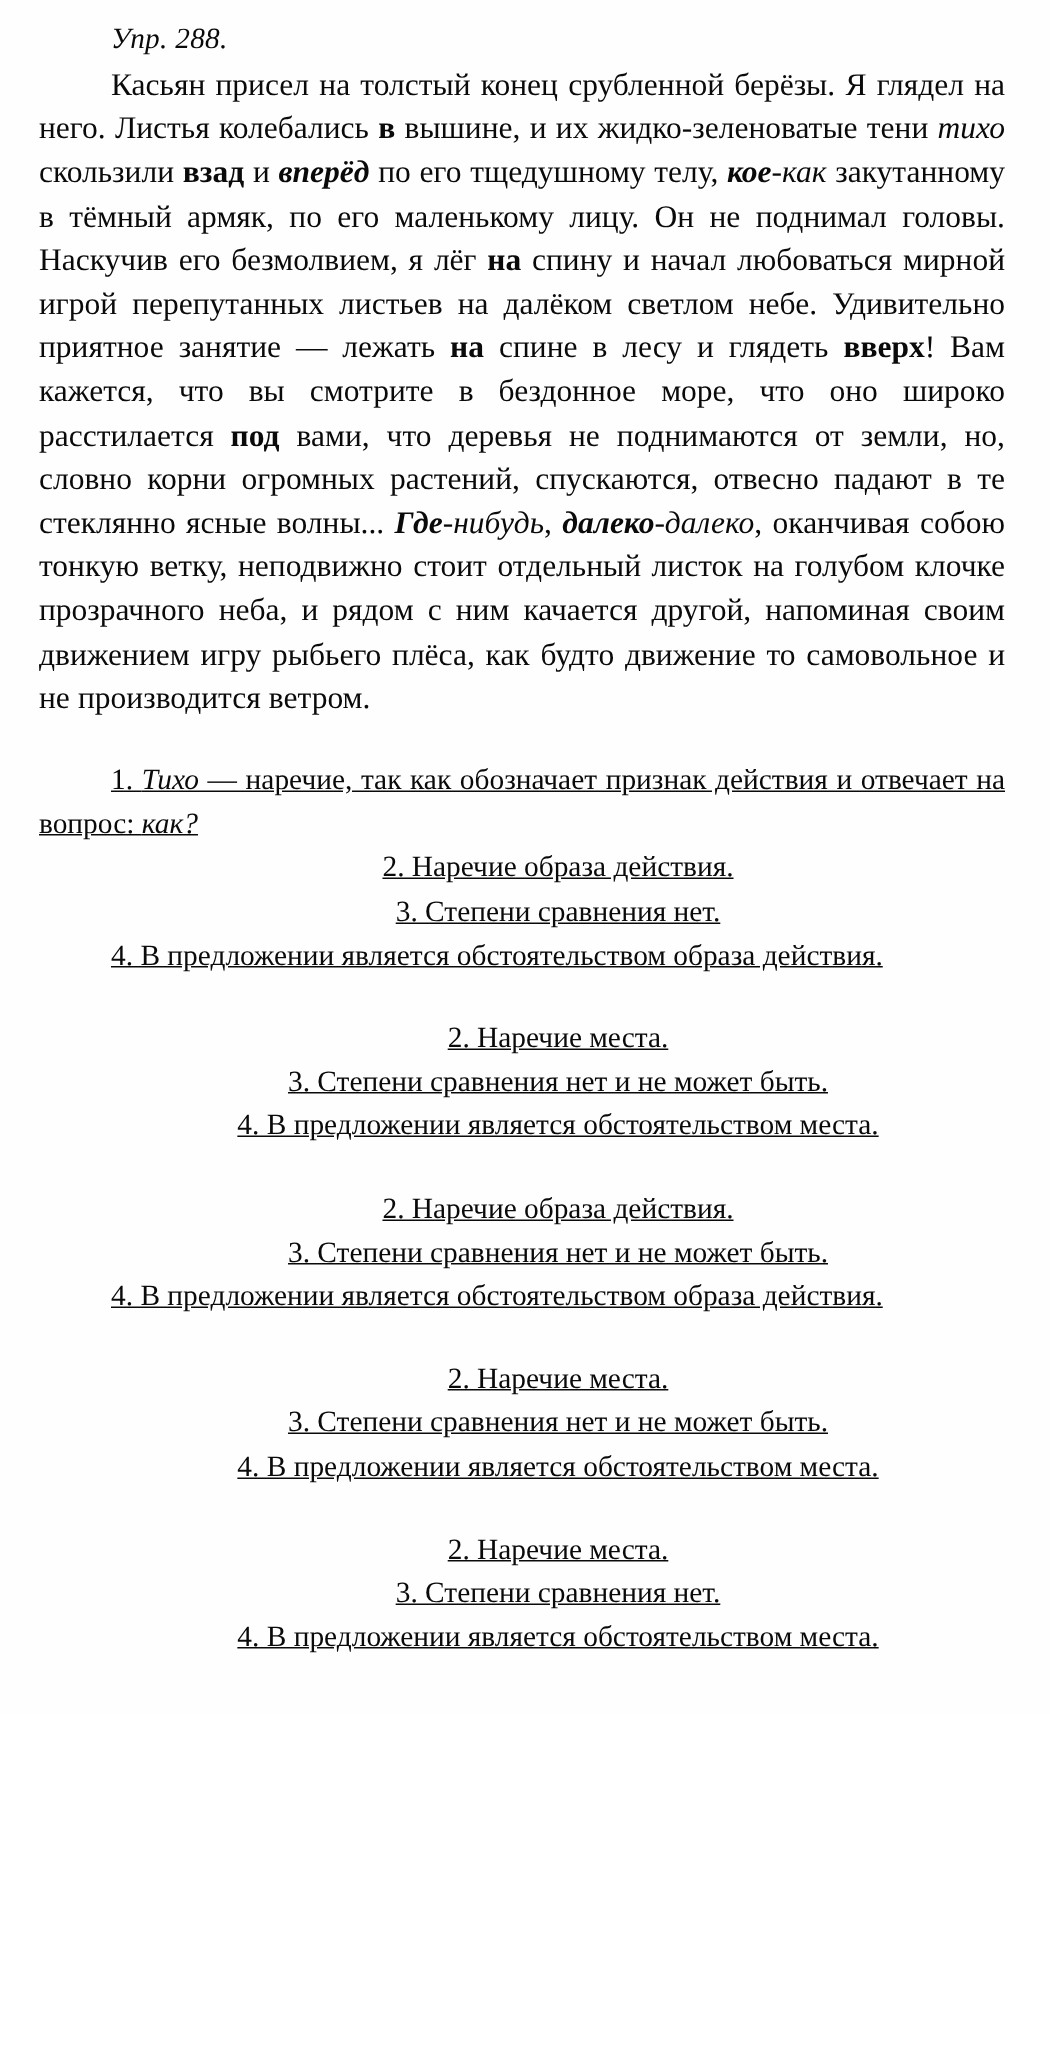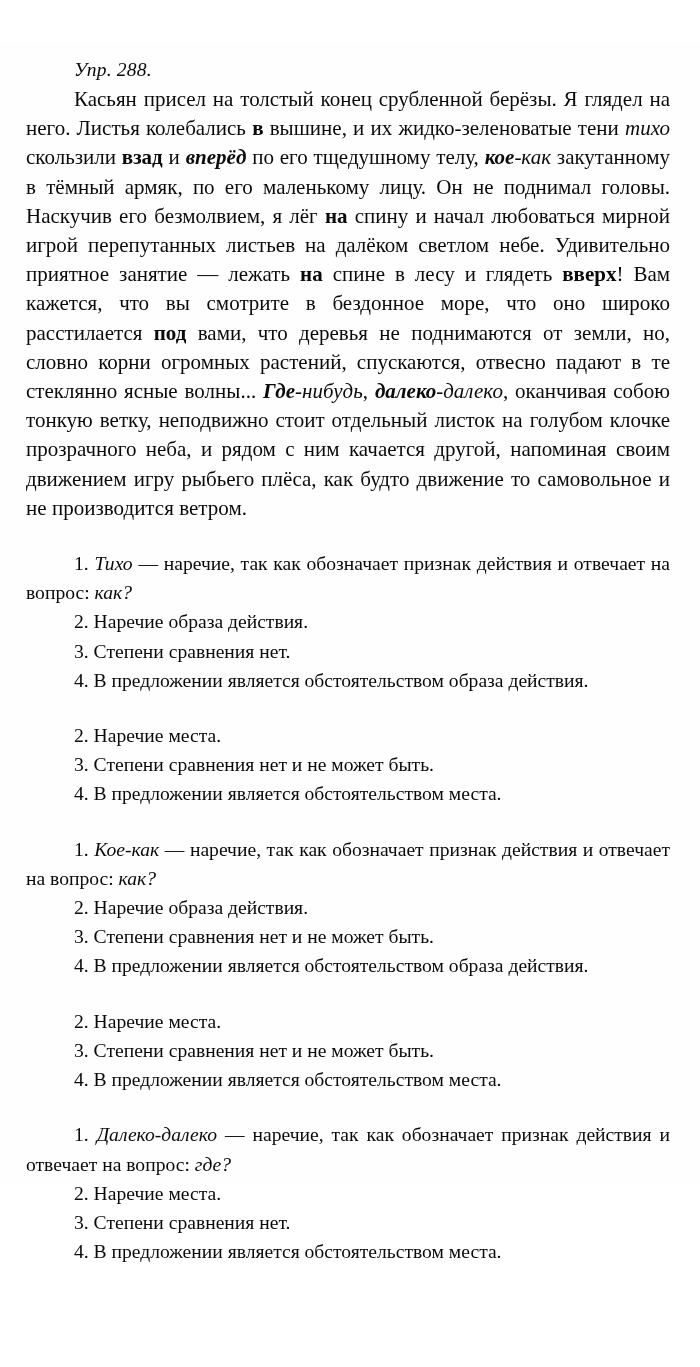--- a/index.html
+++ b/index.html
@@ -14,21 +14,20 @@
     font-family: "Liberation Serif", "DejaVu Serif", serif;
     color: #0a0a0a;
   }
   .page {
     width: 700px;
     height: 1142px;
     box-sizing: border-box;
     padding: 14px 30px 0 26px;
     background: #fefefe;
     position: relative;
-    margin-top: 43px;
   }
   .ex-title {
     font-style: italic;
     font-weight: 400;
     font-size: 19.5px;
     line-height: 26px;
     margin: 0 0 2px 0;
     padding-left: 48px;
     letter-spacing: 0.2px;
   }
@@ -42,24 +41,24 @@
     word-spacing: 0.2px;
   }
   p.item {
     margin: 0;
     font-size: 19.6px;
     line-height: 29.2px;
     text-align: justify;
     text-indent: 48px;
   }
   p.item.short {
-    text-align: left;
+    text-align: center;
   }
   .gap-big { height: 26px; }
-  .block { margin-bottom: 0; }
+  .block { margin-bottom: 0; text-decoration: underline; }
 </style>
 </head>
 <body>
 
 <div class="page">
 
   <div class="ex-title">Упр. 288.</div>
 
   <p class="body-par"><span>Касьян присел на толстый конец срубленной берёзы. Я глядел на него. Листья колебались </span><span style="font-weight: 700;">в</span><span> вышине, и их жидко-зеленоватые тени </span><span style="font-style: italic;">тихо</span><span> скользили </span><span style="font-weight: 700;">взад</span><span> и </span><span style="font-weight: 700; font-style: italic;">вперёд</span><span> по его тщедушному телу, </span><span style="font-weight: 700; font-style: italic;">кое</span><span style="font-style: italic;">-как</span><span> закутанному в тёмный армяк, по его маленькому лицу. Он не поднимал головы. Наскучив его безмолвием, я лёг </span><span style="font-weight: 700;">на</span><span> спину и начал любоваться мирной игрой перепутанных листьев на далёком светлом небе. Удивительно приятное занятие — лежать </span><span style="font-weight: 700;">на</span><span> спине в лесу и глядеть </span><span style="font-weight: 700;">вверх</span><span>! Вам кажется, что вы смотрите в бездонное море, что оно широко расстилается </span><span style="font-weight: 700;">под</span><span> вами, что деревья не поднимаются от земли, но, словно корни огромных растений, спускаются, отвесно падают в те стеклянно ясные волны... </span><span style="font-weight: 700; font-style: italic;">Где</span><span style="font-style: italic;">-нибудь</span><span>, </span><span style="font-weight: 700; font-style: italic;">далеко</span><span style="font-style: italic;">-далеко</span><span>, оканчивая собою тонкую ветку, неподвижно стоит отдельный листок на голубом клочке прозрачного неба, и рядом с ним качается другой, напоминая своим движением игру рыбьего плёса, как будто движение то самовольное и не производится ветром.</span></p>
 
@@ -74,34 +73,32 @@
   <div class="gap-big"></div>
 
   <div class="block">
       <p class="item short"><span>2. Наречие места.</span></p>
       <p class="item short"><span>3. Степени сравнения нет и не может быть.</span></p>
       <p class="item short"><span>4. В предложении является обстоятельством места.</span></p>
     </div>
   <div class="gap-big"></div>
 
   <div class="block">
-      <p class="item"><span>1. </span><span style="font-style: italic;">Кое-как</span><span> — наречие, так как обозначает признак действия и отвечает на вопрос: </span><span style="font-style: italic;">как?</span></p>
       <p class="item short"><span>2. Наречие образа действия.</span></p>
       <p class="item short"><span>3. Степени сравнения нет и не может быть.</span></p>
       <p class="item"><span>4. В предложении является обстоятельством образа действия.</span></p>
     </div>
   <div class="gap-big"></div>
 
   <div class="block">
       <p class="item short"><span>2. Наречие места.</span></p>
       <p class="item short"><span>3. Степени сравнения нет и не может быть.</span></p>
       <p class="item short"><span>4. В предложении является обстоятельством места.</span></p>
     </div>
   <div class="gap-big"></div>
 
   <div class="block">
-      <p class="item"><span>1. </span><span style="font-style: italic;">Далеко-далеко</span><span> — наречие, так как обозначает признак действия и отвечает на вопрос: </span><span style="font-style: italic;">где?</span></p>
       <p class="item short"><span>2. Наречие места.</span></p>
       <p class="item short"><span>3. Степени сравнения нет.</span></p>
       <p class="item short"><span>4. В предложении является обстоятельством места.</span></p>
     </div>
 
 </div>
 
 </body></html>

